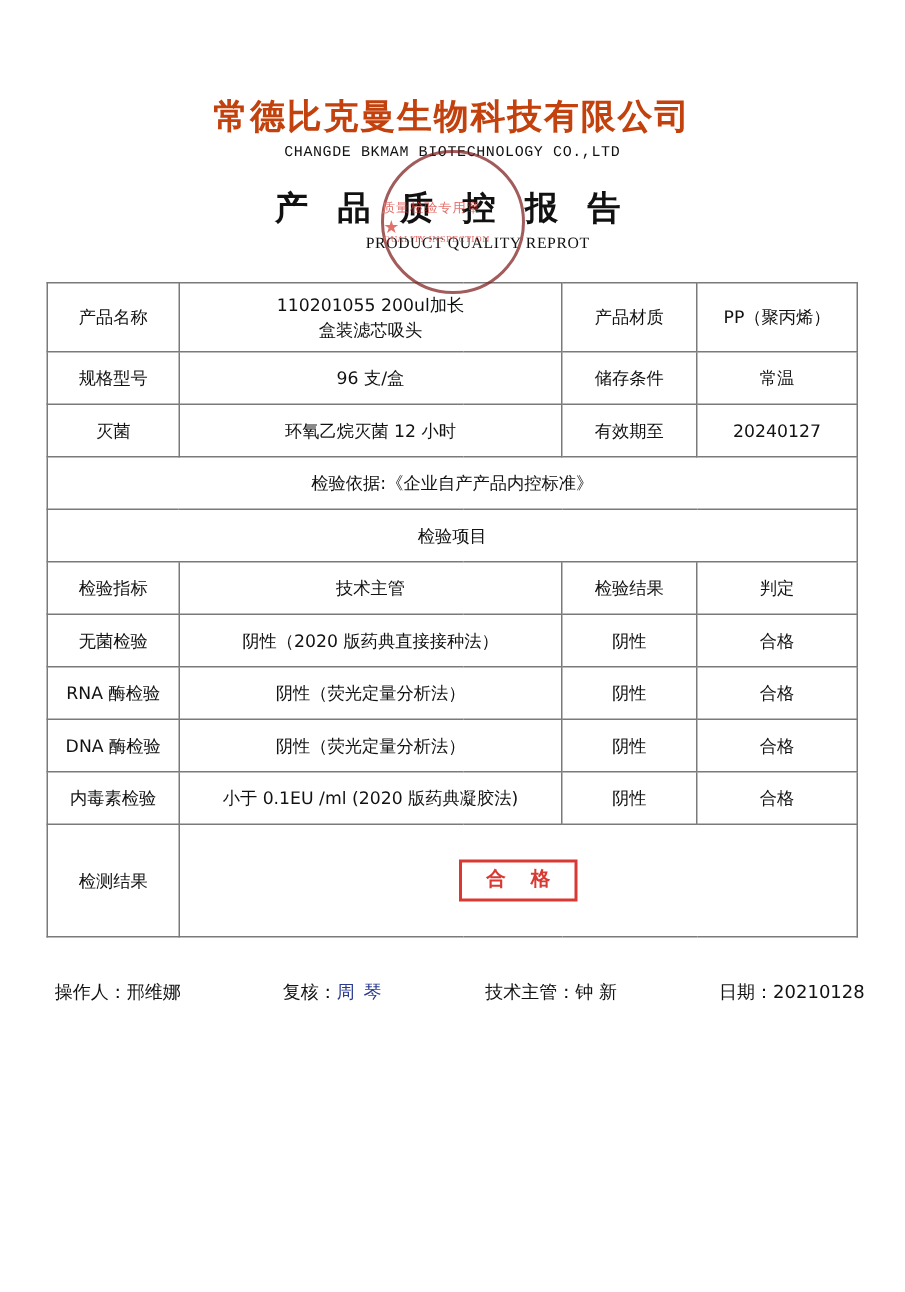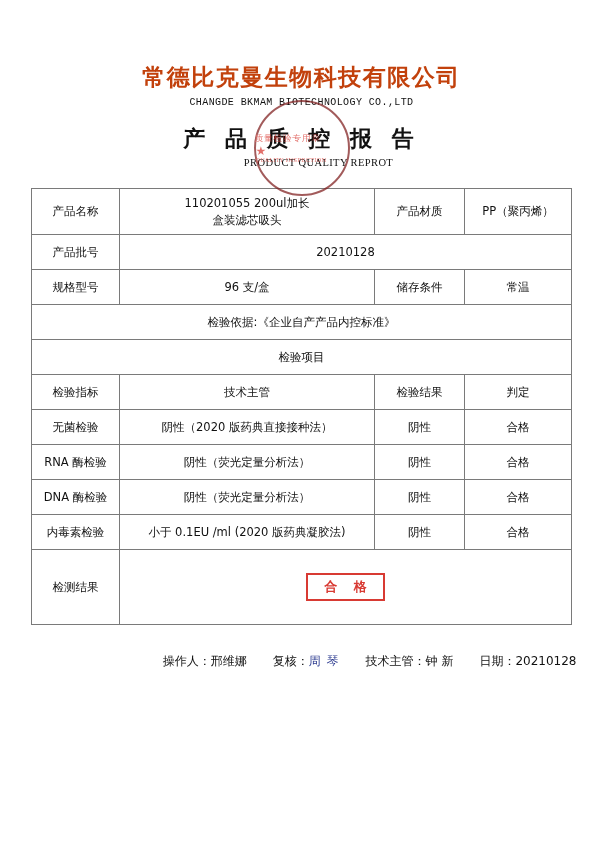--- a/index.html
+++ b/index.html
@@ -141,22 +141,22 @@
     padding: 5px 10px 5px 16px;
     line-height: 1.1;
   }
   .footer {
     width: 540px;
     margin: 28px auto 0 auto;
     font-family: "DejaVu Sans", sans-serif;
     font-size: 12px;
     color: #111;
     display: flex;
-    justify-content: flex-end;
-    gap: 0;
+    justify-content: space-between;
+    gap: 16px;
     padding-left: 10px;
   }
   .footer span.seg {
     margin-right: 26px;
     white-space: nowrap;
   }
   .footer span.seg:last-child {
     margin-right: 0;
   }
   .sig-blue {
@@ -196,32 +196,34 @@
       <tr class="row-tall">
         <td class="label">产品名称</td>
         <td class="name-cell" colspan="3">
           <span>110201055    200ul加长</span><br>
           <span>盒装滤芯吸头</span>
         </td>
         <td>产品材质</td>
         <td>PP（聚丙烯）</td>
       </tr>
 
-      <tr>
-        <td class="label">产品批号</td>
-        <td colspan="5">20210128</td>
-      </tr>
 
       <tr>
         <td class="label">规格型号</td>
         <td colspan="3">96 支/盒</td>
         <td>储存条件</td>
         <td>常温</td>
       </tr>
 
+      <tr>
+        <td class="label">灭菌</td>
+        <td colspan="3">环氧乙烷灭菌 12 小时</td>
+        <td>有效期至</td>
+        <td>20240127</td>
+      </tr>
 
       <tr class="basis-row">
         <td colspan="6">检验依据:《企业自产产品内控标准》</td>
       </tr>
 
       <tr class="items-row">
         <td colspan="6">检验项目</td>
       </tr>
 
       <tr>

